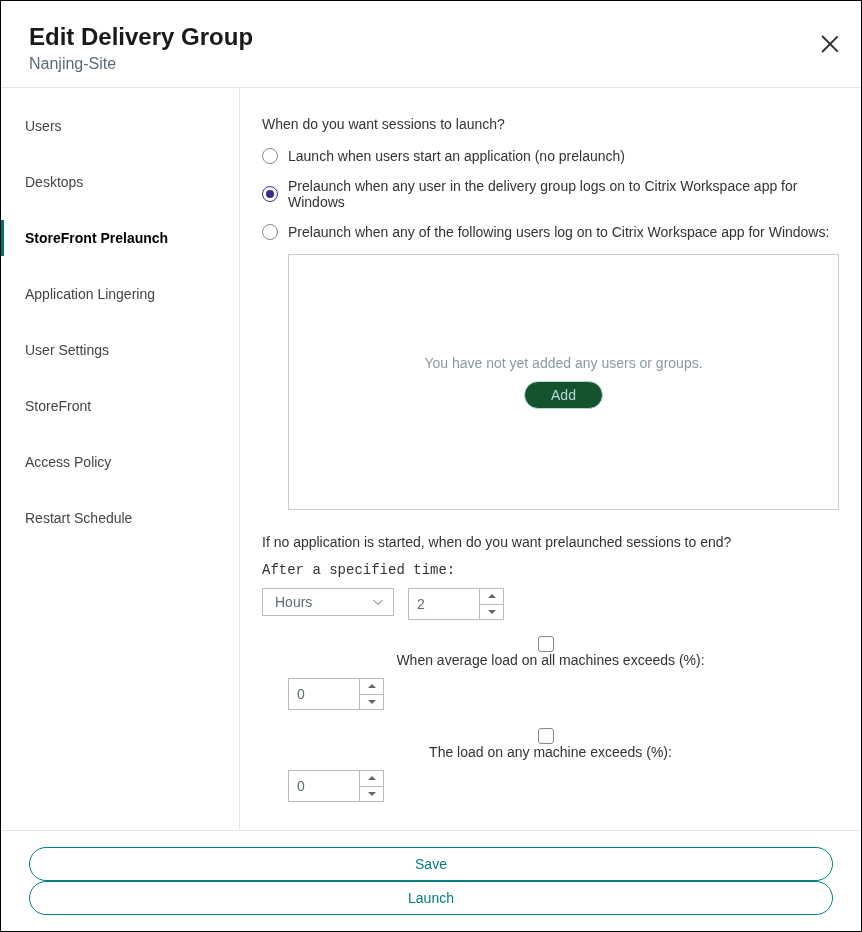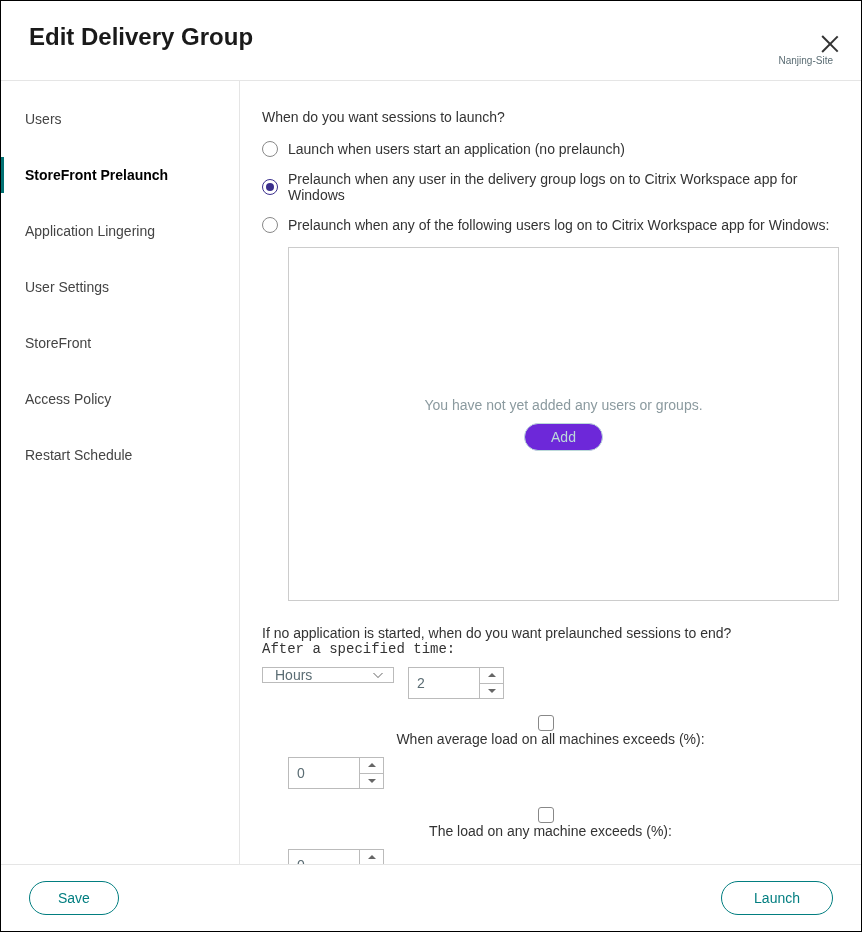--- a/index.html
+++ b/index.html
@@ -22,23 +22,22 @@
     border-bottom: 1px solid #e5e5e5;
     position: relative;
   }
   .header h1 {
     font-size: 24px;
     font-weight: 600;
     color: #1a1a1a;
     margin-bottom: 4px;
   }
   .header .subtitle {
-    font-size: 10px;
+    font-size: 16px;
     color: #5a6c73;
-    text-align: right;
   }
   .close {
     position: absolute;
     right: 20px;
     top: 32px;
     width: 22px;
     height: 22px;
     cursor: pointer;
   }
   .close::before, .close::after {
@@ -113,56 +112,56 @@
     height: 8px;
     background: #3a2e8c;
     border-radius: 50%;
   }
   .radio-label {
     color: #333;
   }
 
   .user-box {
     border: 1px solid #ccc;
-    height: 354px;
+    height: 256px;
     margin: 10px 0 24px 26px;
     display: flex;
     flex-direction: column;
     align-items: center;
     justify-content: center;
     color: #9aa9af;
   }
   .user-box .msg { margin-bottom: 10px; color: #8b9a9f; }
   .add-btn {
     border: 1px solid #bcd9da;
     color: #bcd9da;
-    background: #6d28d9;
+    background: #14532d;
     border-radius: 16px;
     padding: 5px 26px;
     font-size: 14px;
     cursor: not-allowed;
   }
 
   .section-label {
-    margin-bottom: 0;
+    margin-bottom: 12px;
     color: #333;
   }
   .section-sub {
     margin-bottom: 10px;
     color: #333;
     font-family: Liberation Mono, monospace;
   }
   .time-row {
     display: flex;
     gap: 14px;
     margin-bottom: 16px;
   }
   .select {
     border: 1px solid #bbb;
-    height: 16px;
+    height: 28px;
     width: 132px;
     display: flex;
     align-items: center;
     justify-content: space-between;
     padding: 0 10px 0 12px;
     cursor: pointer;
     color: #5a6c73;
   }
   .chev {
     width: 0; height: 0;
@@ -241,21 +240,21 @@
   }
   .indent-spinner {
     margin-left: 26px;
     margin-bottom: 18px;
   }
 
   .footer {
     border-top: 1px solid #e5e5e5;
     padding: 16px 28px;
     display: flex;
-    justify-content: space-between;
+    flex-direction: column;
   }
   .btn {
     border: 1.5px solid #027e80;
     background: #fff;
     color: #027e80;
     border-radius: 20px;
     padding: 8px 32px;
     font-size: 14px;
     cursor: pointer;
   }
@@ -269,20 +268,21 @@
   <div class="header">
     <h1>Edit Delivery Group</h1>
     <div class="subtitle">Nanjing-Site</div>
     <div class="close"></div>
   </div>
 
   <div class="body">
 
     <div class="sidebar">
       <div class="side-item">Users</div>
+      <div class="side-item">Desktops</div>
       <div class="side-item active">StoreFront Prelaunch</div>
       <div class="side-item">Application Lingering</div>
       <div class="side-item">User Settings</div>
       <div class="side-item">StoreFront</div>
       <div class="side-item">Access Policy</div>
       <div class="side-item">Restart Schedule</div>
     </div>
 
     <div class="main">
       <div class="q-title">When do you want sessions to launch?</div>

